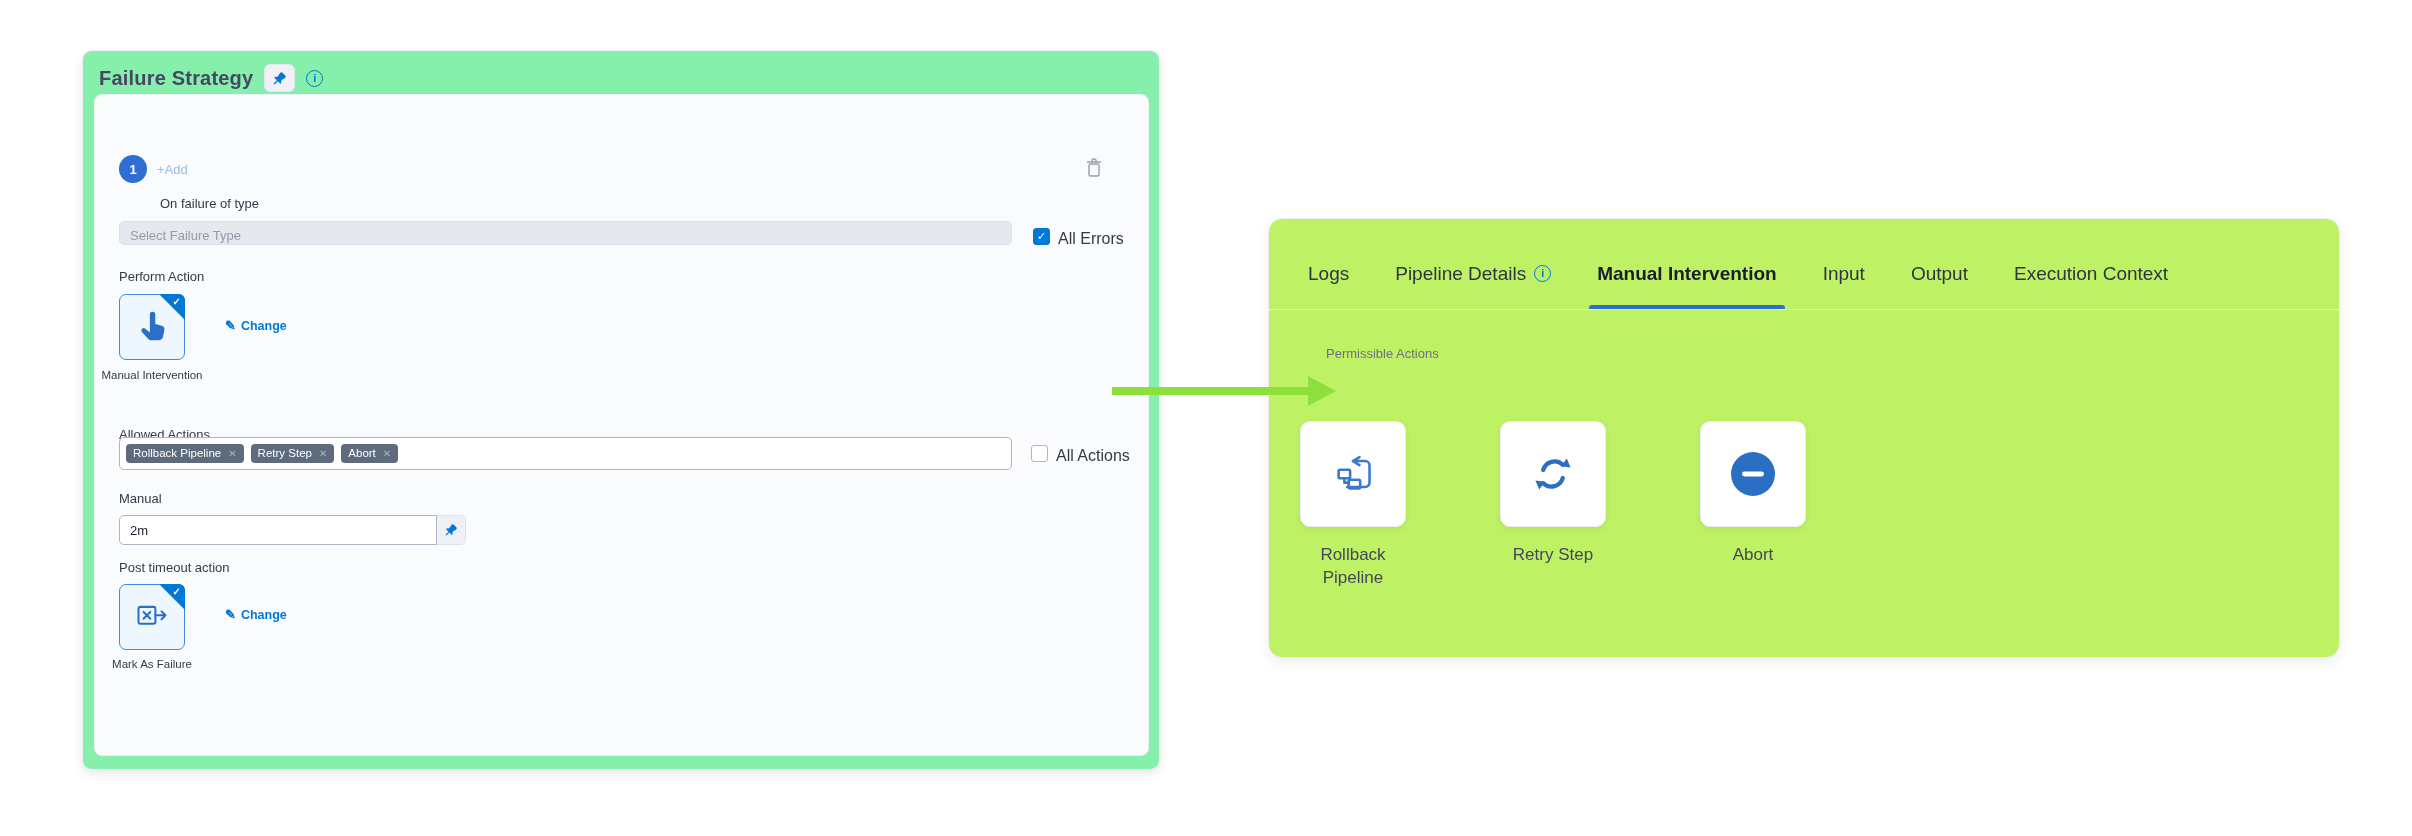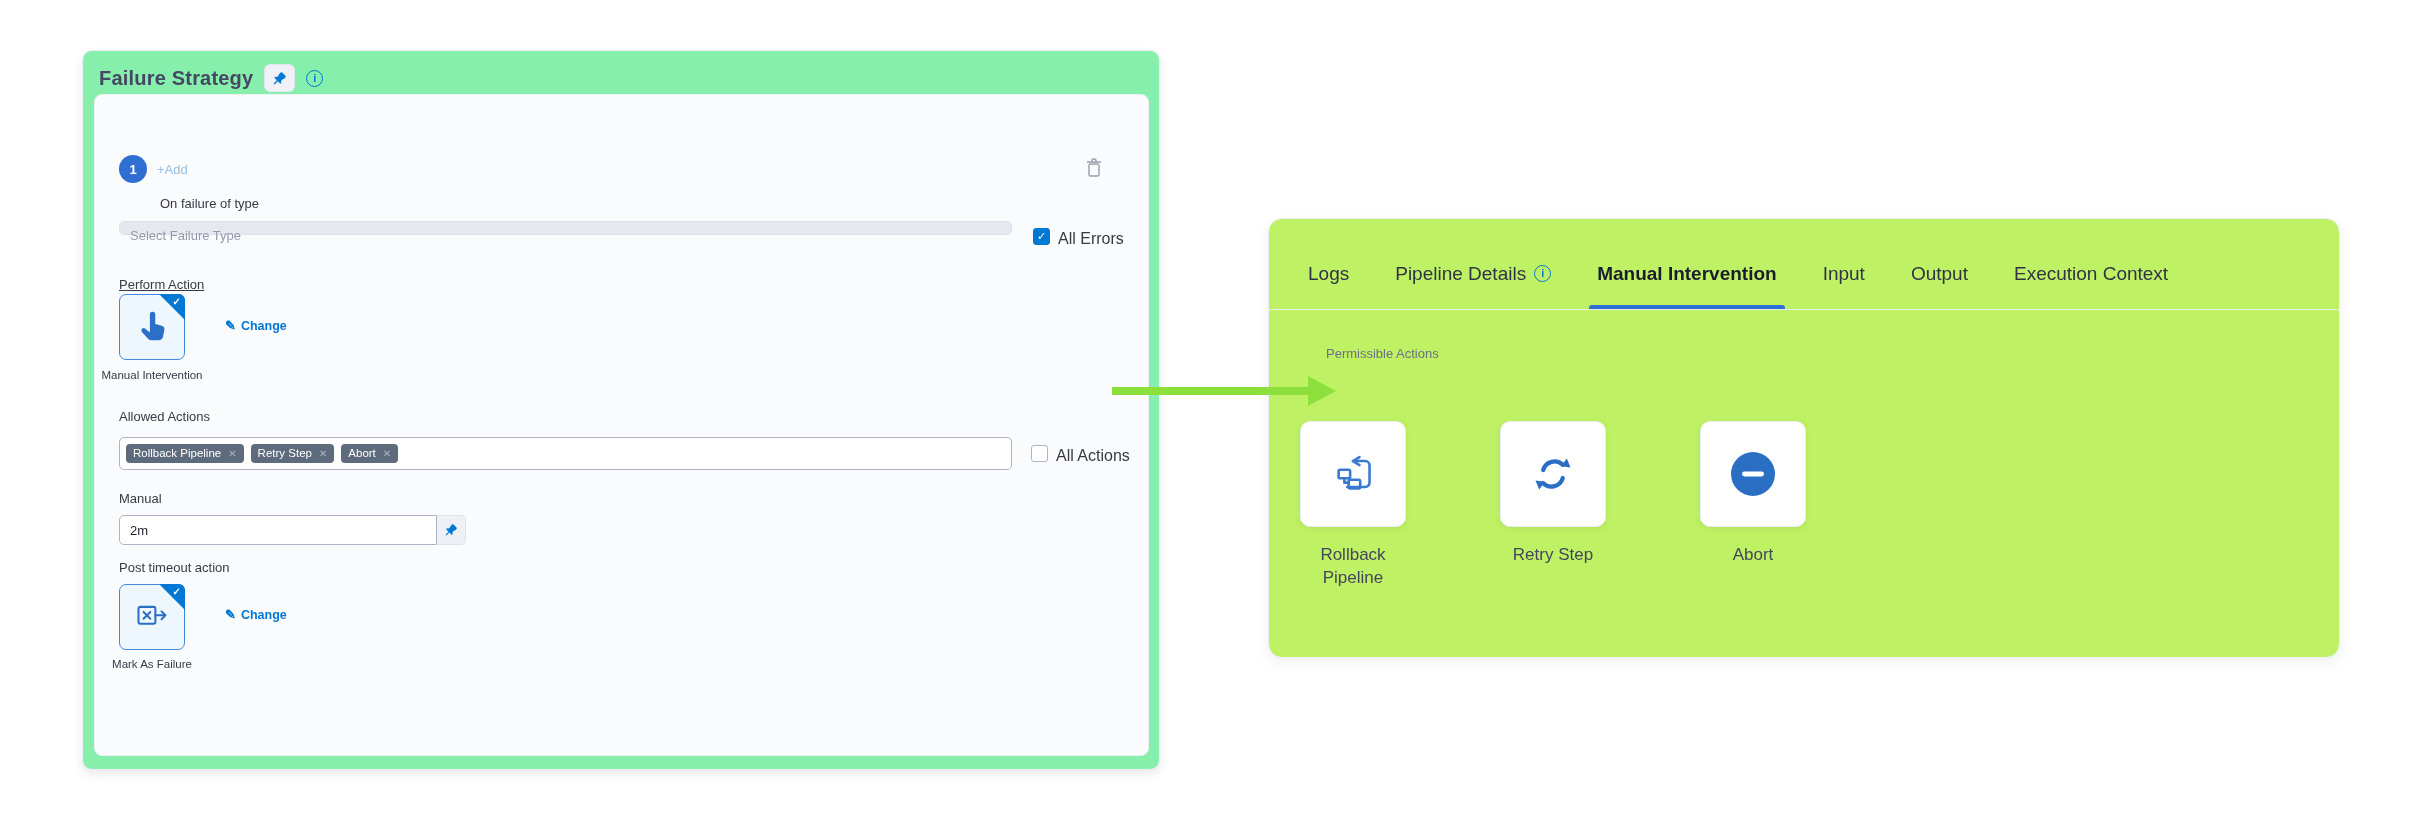--- a/index.html
+++ b/index.html
@@ -24,26 +24,26 @@
   .learn-more { color:#0278d5; cursor:pointer; }
 
   .badge { position:absolute; left:24px; top:60px; width:28px; height:28px; border-radius:50%;
     background:#2f6fd3; color:#fff; font-size:13px; font-weight:700;
     display:flex; align-items:center; justify-content:center; }
   .add-link { position:absolute; left:62px; top:67px; font-size:13px; color:#97c0e8; cursor:pointer; }
   .trash-btn { position:absolute; right:44px; top:62px; width:20px; height:22px; cursor:pointer; }
 
   .field-label { position:absolute; left:24px; font-size:13px; color:#383946; }
   .lbl-onfailure { top:101px;margin-left:41px; }
-  .lbl-perform   { top:182px;text-decoration:underline; }
-  .lbl-allowed   { top:314px; }
+  .lbl-perform   { top:174px; }
+  .lbl-allowed   { top:332px; }
   .lbl-timeout   { top:396px; }
   .lbl-posttimeout { top:465px; }
 
-  .select-box { position:absolute; left:24px; top:126px; width:893px; height:14px;
+  .select-box { position:absolute; left:24px; top:126px; width:893px; height:24px;
     background:#e5e8ee; border:1px solid #dde0e8; border-radius:5px;
     font-size:13px; color:#949aac; line-height:28px; padding:0 10px; }
 
   .chk { position:absolute; width:17px; height:17px; border-radius:3px; display:flex;
     align-items:center; justify-content:center; font-size:11px; cursor:pointer; }
   .chk-checked { background:#0278d5; color:#fff; border:1px solid #0278d5; }
   .chk-empty { background:#fff; color:transparent; border:1px solid #b0b4c4; }
   .chk-errors { left:938px; top:133px; }
   .chk-actions { left:936px; top:350px; }
   .chk-label { position:absolute; font-size:16px; color:#383946; }

